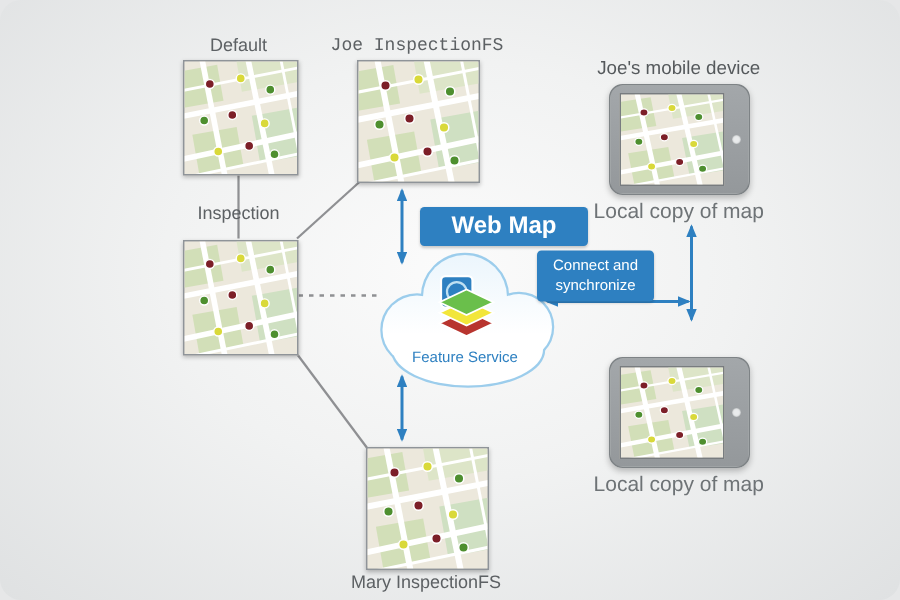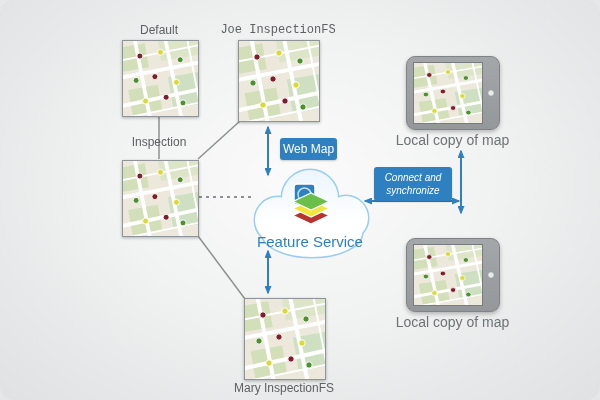--- a/index.html
+++ b/index.html
@@ -21,25 +21,25 @@
   .map-tile{
     position:absolute;z-index:2;border:1px solid #8f9499;background:#ece8dc;
     box-shadow:0 1px 3px rgba(0,0,0,.28);overflow:hidden;
   }
   .map-art{width:100%;height:100%;}
   .map-art svg{display:block;width:100%;height:100%;}
   .badge{
     position:absolute;z-index:4;background:#2e80c1;color:#fff;text-align:center;
     border-radius:3px;box-shadow:0 1px 2px rgba(0,0,0,.2);
   }
-  .badge.webmap{font-size:12px;padding:4px 3px;}
+  .badge.webmap{font-size:16px;padding:4px 21px;font-weight:bold;}
   .badge.sync{font-size:10px;line-height:1.3;padding:4px 6px;width:66px;}
   .cloud-wrap{position:absolute;z-index:3;}
   .fs-label{
-    position:absolute;z-index:4;font-size:15px;color:#2e80c1;text-align:center;
+    position:absolute;z-index:4;font-size:10px;color:#2e80c1;text-align:center;
   }
   .tablet{
     position:absolute;z-index:2;background:linear-gradient(#a3a7aa,#94989b);
     border:1px solid #7e8386;border-radius:9px;
     box-shadow:0 2px 4px rgba(0,0,0,.25);
   }
   .tablet .screen{
     position:absolute;left:6px;top:5px;width:68px;height:60px;
     border:1px solid #787c7f;overflow:hidden;background:#ece8dc;
   }
@@ -252,22 +252,23 @@
         <circle cx="56.5" cy="34.5" r="6.5" fill="none" stroke="#bfe0f2" stroke-width="1.5"></circle>
         <path d="M63 47 L81 55.5 L63 64 L45 55.5 Z" fill="#b8352f" stroke="#ffffff" stroke-width="1.2"></path>
         <path d="M63 40 L81 48.5 L63 57 L45 48.5 Z" fill="#f2e63a" stroke="#ffffff" stroke-width="1.2"></path>
         <path d="M63 33 L81 41.5 L63 50 L45 41.5 Z" fill="#6abf4b" stroke="#ffffff" stroke-width="1.2"></path>
       </g>
     </svg>
   </div>
   <div class="badge webmap" style="left:280px;top:138px;">Web Map</div>
   <div class="fs-label" style="left:250px;top:233px;width:120px;">Feature Service</div>
 
-  <div class="badge sync" style="left:374px;top:167px;font-style:italic;">Connect and synchronize</div>
-
+  <div class="badge sync" style="left:358px;top:167px;">Connect and synchronize</div>
+
+  <div class="device-label" style="left:385px;top:38px;width:135px;">Joe's mobile device</div>
   <div class="tablet" style="left:406px;top:56px;width:92px;height:72px;">
     <div class="screen">
       <div class="map-art">
           <svg viewBox="0 0 80 80" preserveAspectRatio="none">
             <rect width="80" height="80" fill="#ece8dc"></rect>
             <g transform="rotate(-10 40 40)">
               <rect x="-12" y="0" width="42" height="26" fill="#d2dfb8"></rect>
               <rect x="44" y="-6" width="42" height="28" fill="#dde5c8"></rect>
               <rect x="4" y="46" width="32" height="28" fill="#d2dfb8"></rect>
               <rect x="48" y="40" width="38" height="34" fill="#cfe0c2"></rect>

